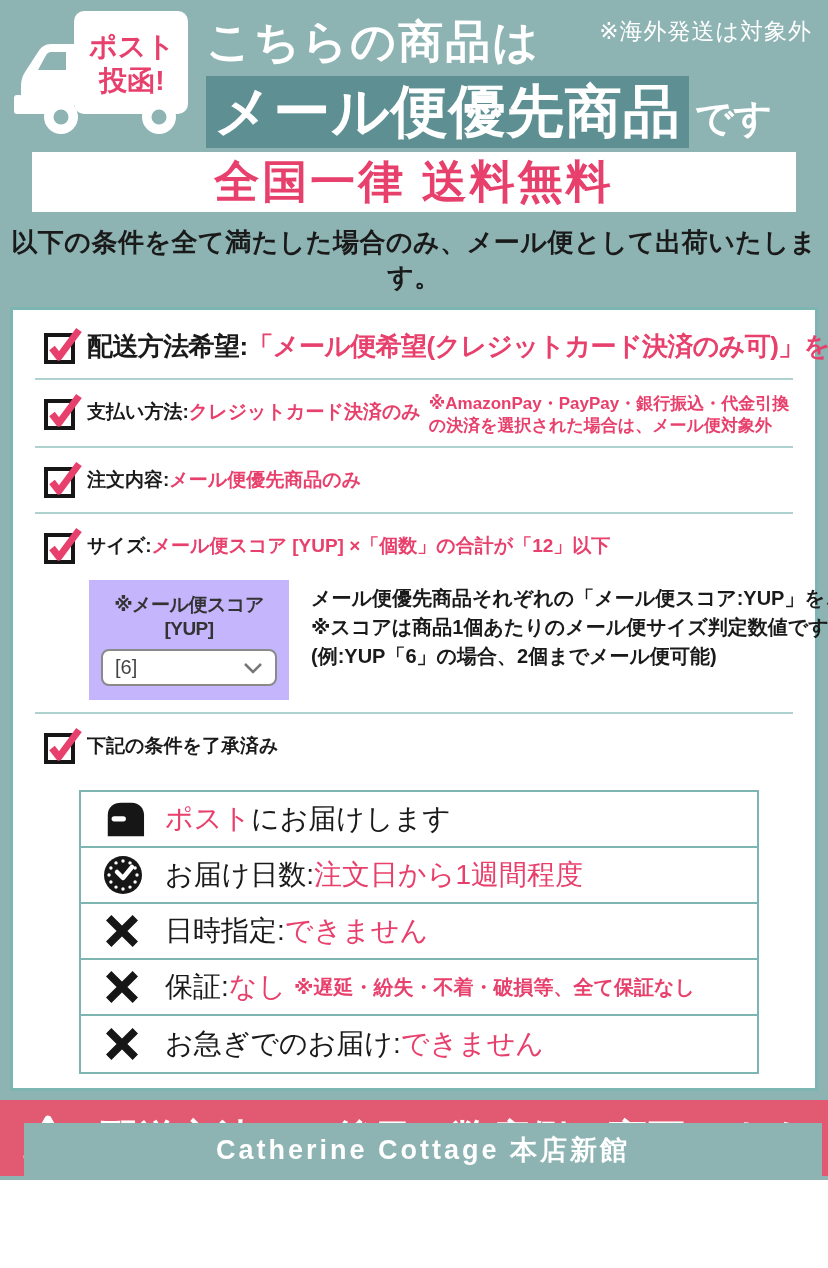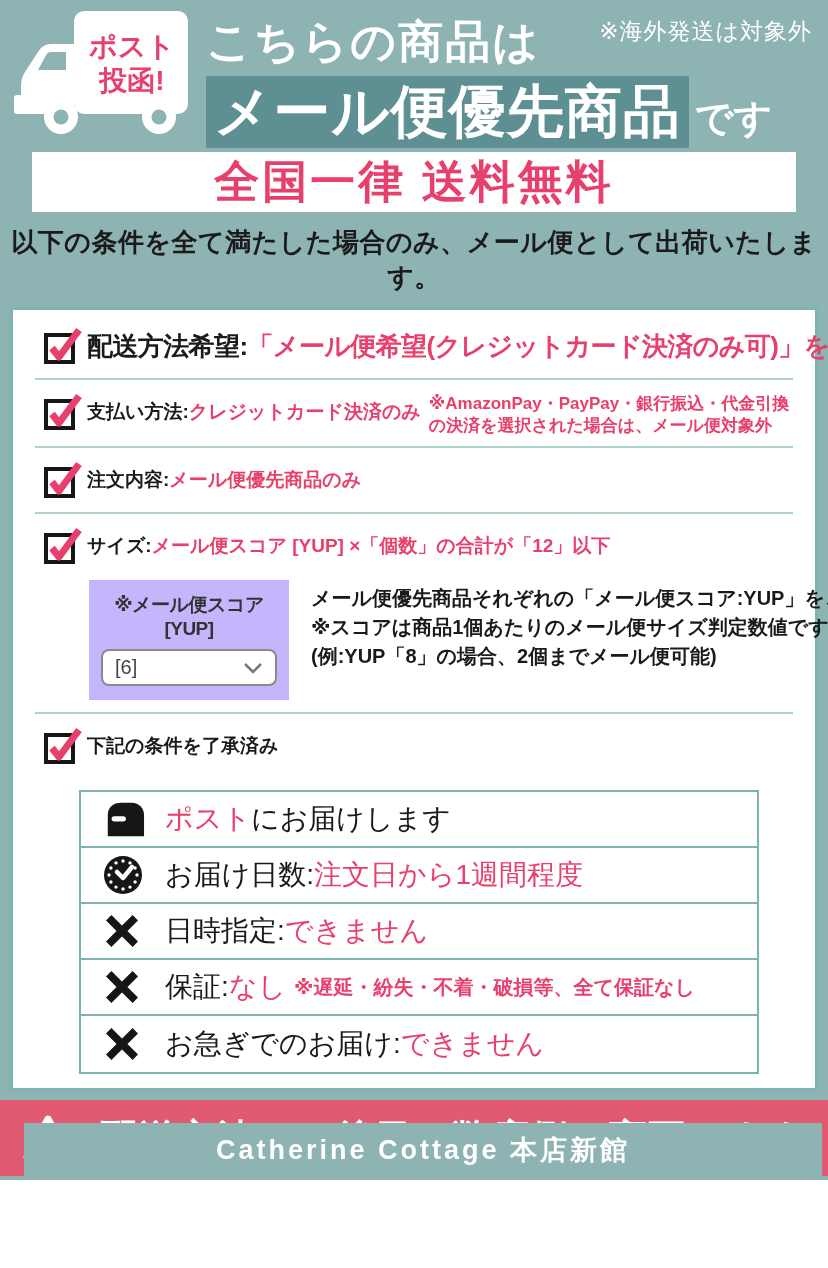--- a/index.html
+++ b/index.html
@@ -157,21 +157,21 @@
           <span>
             <svg viewBox="0 0 20 12" width="20" height="12">
                 <polyline points="2 2 10 10 18 2" fill="none" stroke="#777" stroke-width="2.5"></polyline>
               </svg>
           </span>
         </div>
       </div>
       <div class="score-desc">
         <span>メール便優先商品それぞれの「メール便スコア:YUP」をご確認ください。</span><br>
         <span>※スコアは商品1個あたりのメール便サイズ判定数値です。</span><br>
-        <span>(例:YUP「8」の場合、2個までメール便可能)</span>
+        <span>(例:YUP「6」の場合、2個までメール便可能)</span>
       </div>
     </div>
     <div class="divider"></div>
 
     <div class="chk-row">
       <span class="chk-ic">
         <svg viewBox="0 0 40 38" width="40" height="38">
             <rect x="3" y="8" width="27" height="27" fill="none" stroke="#161616" stroke-width="4"></rect>
             <path d="M9 21 L16 30 L36 3" fill="none" stroke="#e8406c" stroke-width="7" stroke-linejoin="round"></path>
           </svg>

